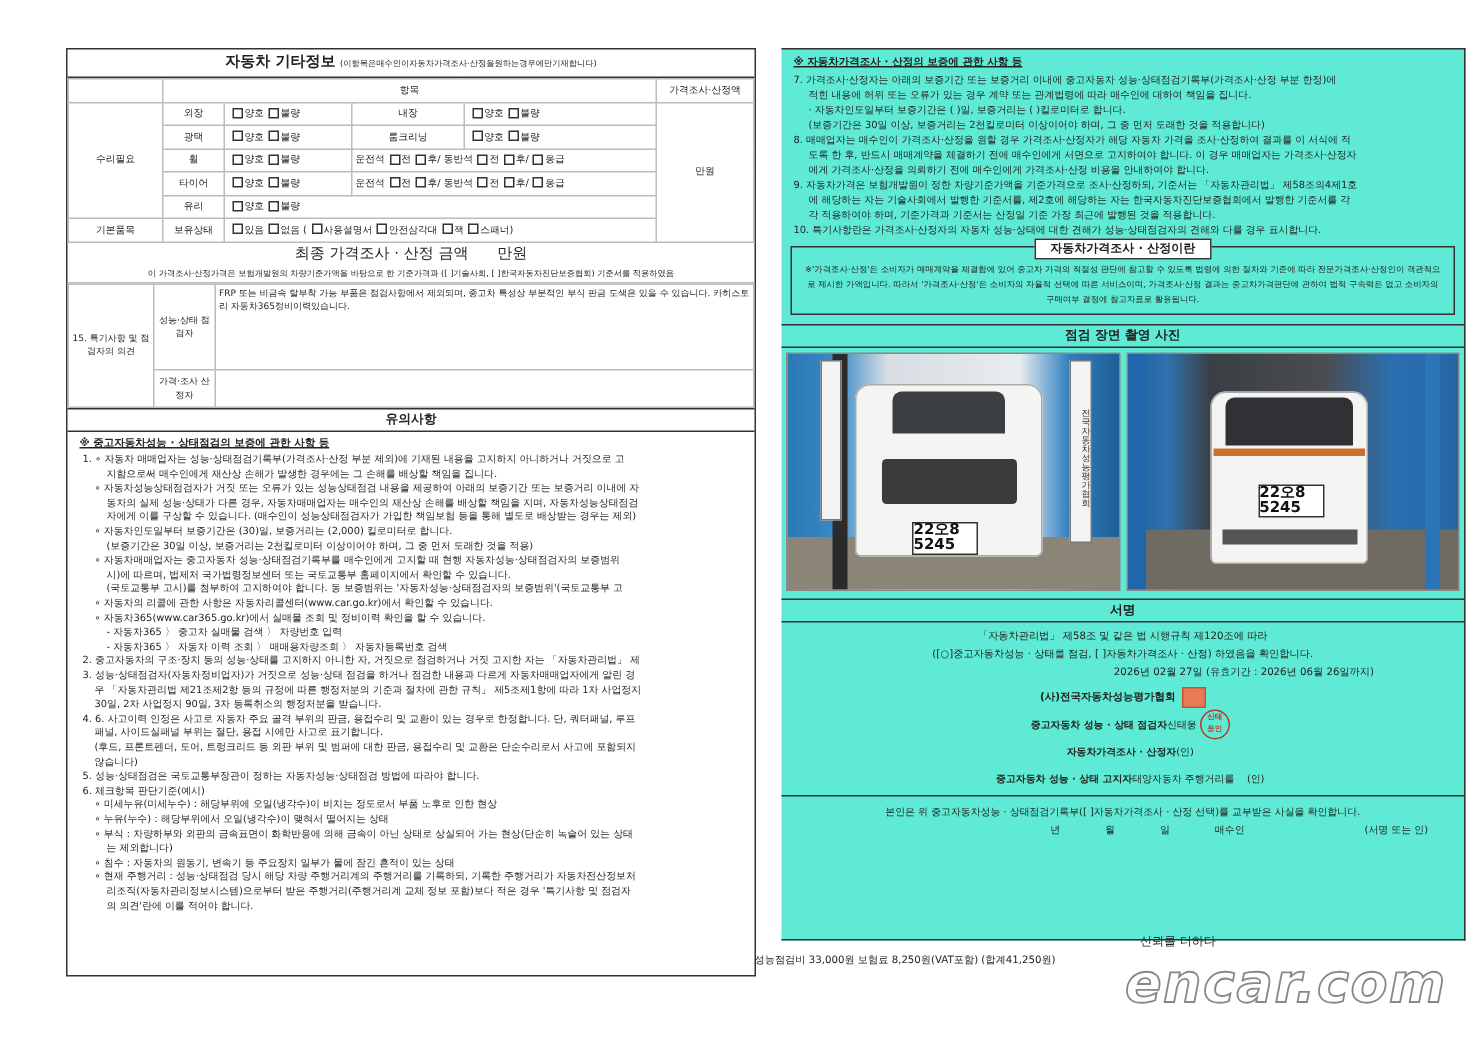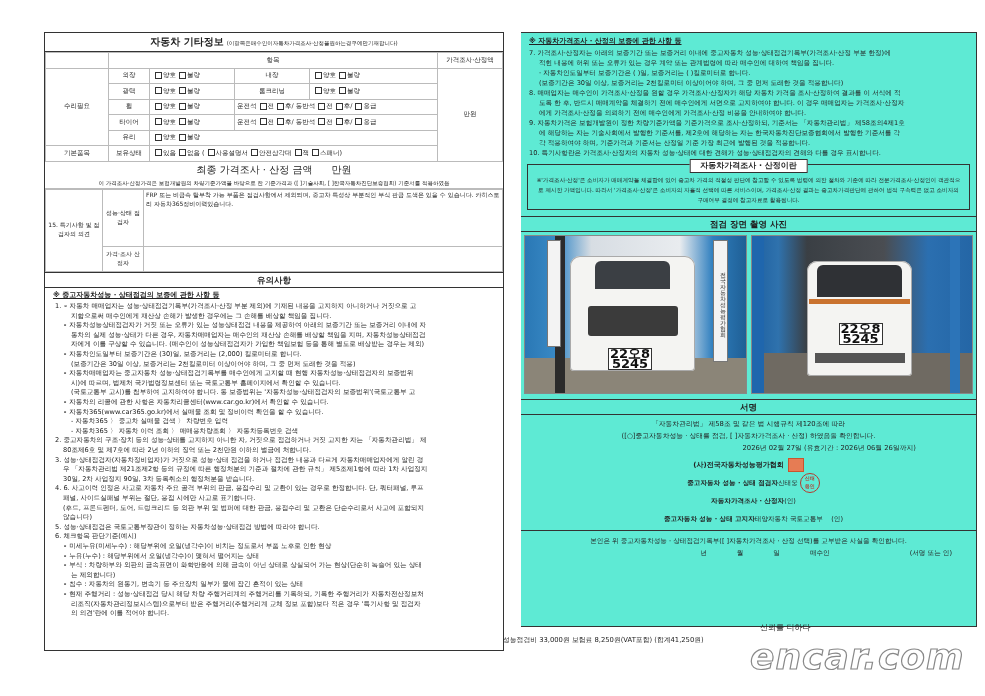--- a/index.html
+++ b/index.html
@@ -28,21 +28,21 @@
   .rnotes .ind{padding-left:10px;}
   .boxhead{position:relative;margin:6px 6px 0 6px;border:1px solid #333;padding:10px 8px 4px 8px;font-size:5.6px;line-height:10px;text-align:center;}
   .boxhead .lbl{position:absolute;top:-6px;left:50%;transform:translateX(-50%);background:#fff;border:1px solid #333;padding:0 10px;font-size:8px;font-weight:bold;line-height:12px;white-space:nowrap;}
   .rsec{border-top:1.5px solid #333;border-bottom:1px solid #333;text-align:center;font-size:8.5px;font-weight:bold;height:14px;line-height:14px;}
   .photos{display:flex;gap:4px;padding:3px 3px;height:165px;box-sizing:border-box;}
   .photo{flex:1;position:relative;overflow:hidden;border:1px solid #888;}
   .photo1{background:linear-gradient(90deg,#2a78b5 0%,#3a8ac6 15%,#d7dde3 30%,#e9ecef 70%,#2f7fbf 85%,#1f5f95 100%);}
   .photo2{background:linear-gradient(90deg,#1d5fa0 0%,#2f72ad 12%,#3a3f44 25%,#4a4d52 60%,#2b6fb0 80%,#2466a6 100%);}
   .car{position:absolute;background:#f4f4f2;border-radius:10px 10px 4px 4px;box-shadow:0 0 0 1px #aaa inset;}
   .grill{position:absolute;background:#3b3b3b;border-radius:3px;}
-  .plate{position:absolute;background:#fff;border:1px solid #333;font-size:13px;font-weight:bold;text-align:center;line-height:10px;color:#111;}
+  .plate{position:absolute;background:#fff;border:1px solid #333;font-size:10px;font-weight:bold;text-align:left;line-height:10px;color:#111;}
   .floor1{position:absolute;left:0;right:0;bottom:0;height:35px;background:#8b8578;}
   .floor2{position:absolute;left:0;right:0;bottom:0;height:40px;background:#6f6a62;}
   .pillar{position:absolute;background:#1f66ad;}
   .banner{position:absolute;background:#f3f3f3;border:1px solid #777;font-size:6px;writing-mode:vertical-rl;text-align:center;color:#333;}
   .sign{text-align:center;font-size:6.8px;line-height:12px;}
   .sign .org{font-weight:bold;font-size:7px;margin-top:4px;}
   .seal{display:inline-block;width:14px;height:12px;background:#e67c54;vertical-align:middle;margin-left:4px;border:1px solid #c9552e;}
   .signrow{display:flex;justify-content:center;padding:0 20px 0 30px;font-size:6.6px;line-height:22px;}
   .signrow .b{font-weight:bold;}
   .stamp{display:inline-block;width:18px;height:18px;border:1.5px solid #b53a2e;border-radius:50%;color:#b53a2e;font-size:5px;line-height:8px;text-align:center;vertical-align:middle;margin-left:2px;font-weight:bold;}
@@ -130,21 +130,20 @@
     <div class="ind">∘ 자동차인도일부터 보증기간은 (30)일, 보증거리는 (2,000) 킬로미터로 합니다.</div>
     <div class="ind2">(보증기간은 30일 이상, 보증거리는 2천킬로미터 이상이어야 하며, 그 중 먼저 도래한 것을 적용)</div>
     <div class="ind">∘ 자동차매매업자는 중고자동차 성능·상태점검기록부를 매수인에게 고지할 때 현행 자동차성능·상태점검자의 보증범위</div>
     <div class="ind2">시)에 따르며, 법제처 국가법령정보센터 또는 국토교통부 홈페이지에서 확인할 수 있습니다.</div>
     <div class="ind2">(국토교통부 고시)를 첨부하여 고지하여야 합니다. 동 보증범위는 '자동차성능·상태점검자의 보증범위'(국토교통부 고</div>
     <div class="ind">∘ 자동차의 리콜에 관한 사항은 자동차리콜센터(www.car.go.kr)에서 확인할 수 있습니다.</div>
     <div class="ind">∘ 자동차365(www.car365.go.kr)에서 실매물 조회 및 정비이력 확인을 할 수 있습니다.</div>
     <div class="ind2">- 자동차365 〉 중고차 실매물 검색 〉 차량번호 입력</div>
     <div class="ind2">- 자동차365 〉 자동차 이력 조회 〉 매매용차량조회 〉 자동차등록번호 검색</div>
     <div class="num">2. 중고자동차의 구조·장치 등의 성능·상태를 고지하지 아니한 자, 거짓으로 점검하거나 거짓 고지한 자는 「자동차관리법」 제</div>
-    <div class="ind">80조제6호 및 제7호에 따라 2년 이하의 징역 또는 2천만원 이하의 벌금에 처합니다.</div>
     <div class="num">3. 성능·상태점검자(자동차정비업자)가 거짓으로 성능·상태 점검을 하거나 점검한 내용과 다르게 자동차매매업자에게 알린 경</div>
     <div class="ind">우 「자동차관리법 제21조제2항 등의 규정에 따른 행정처분의 기준과 절차에 관한 규칙」 제5조제1항에 따라 1차 사업정지</div>
     <div class="ind">30일, 2차 사업정지 90일, 3차 등록취소의 행정처분을 받습니다.</div>
     <div class="num">4. 6. 사고이력 인정은 사고로 자동차 주요 골격 부위의 판금, 용접수리 및 교환이 있는 경우로 한정합니다. 단, 쿼터패널, 루프</div>
     <div class="ind">패널, 사이드실패널 부위는 절단, 용접 시에만 사고로 표기합니다.</div>
     <div class="ind">(후드, 프론트펜더, 도어, 트렁크리드 등 외판 부위 및 범퍼에 대한 판금, 용접수리 및 교환은 단순수리로서 사고에 포함되지</div>
     <div class="ind">않습니다)</div>
     <div class="num">5. 성능·상태점검은 국토교통부장관이 정하는 자동차성능·상태점검 방법에 따라야 합니다.</div>
     <div class="num">6. 체크항목 판단기준(예시)</div>
     <div class="ind">∘ 미세누유(미세누수) : 해당부위에 오일(냉각수)이 비치는 정도로서 부품 노후로 인한 현상</div>
@@ -213,21 +212,21 @@
   <div class="signrow">
       <span class="b">중고자동차 성능 · 상태 점검자</span>
       <span><span>신태웅</span><span class="stamp">신태<br>웅인</span></span>
     </div>
   <div class="signrow" style="line-height:14px">
       <span class="b">자동차가격조사 · 산정자</span>
       <span>(인)</span>
     </div>
   <div class="signrow">
       <span class="b">중고자동차 성능 · 상태 고지자</span>
-      <span><span>태양자동차 국토교통부</span>&nbsp;&nbsp;&nbsp;&nbsp;<span>(인)</span></span>
+      <span><span>태양자동차 주행거리를</span>&nbsp;&nbsp;&nbsp;&nbsp;<span>(인)</span></span>
     </div>
   <div class="receipt">
     <div>본인은 위 중고자동차성능 · 상태점검기록부([    ]자동차가격조사 · 산정 선택)를 교부받은 사실을 확인합니다.</div>
     <div style="display:flex;justify-content:flex-end;gap:30px;padding-right:24px;">
       <span>년</span>
       <span>월</span>
       <span>일</span>
       <span>매수인</span>
       <span style="margin-left:50px">(서명 또는 인)</span>
     </div>

